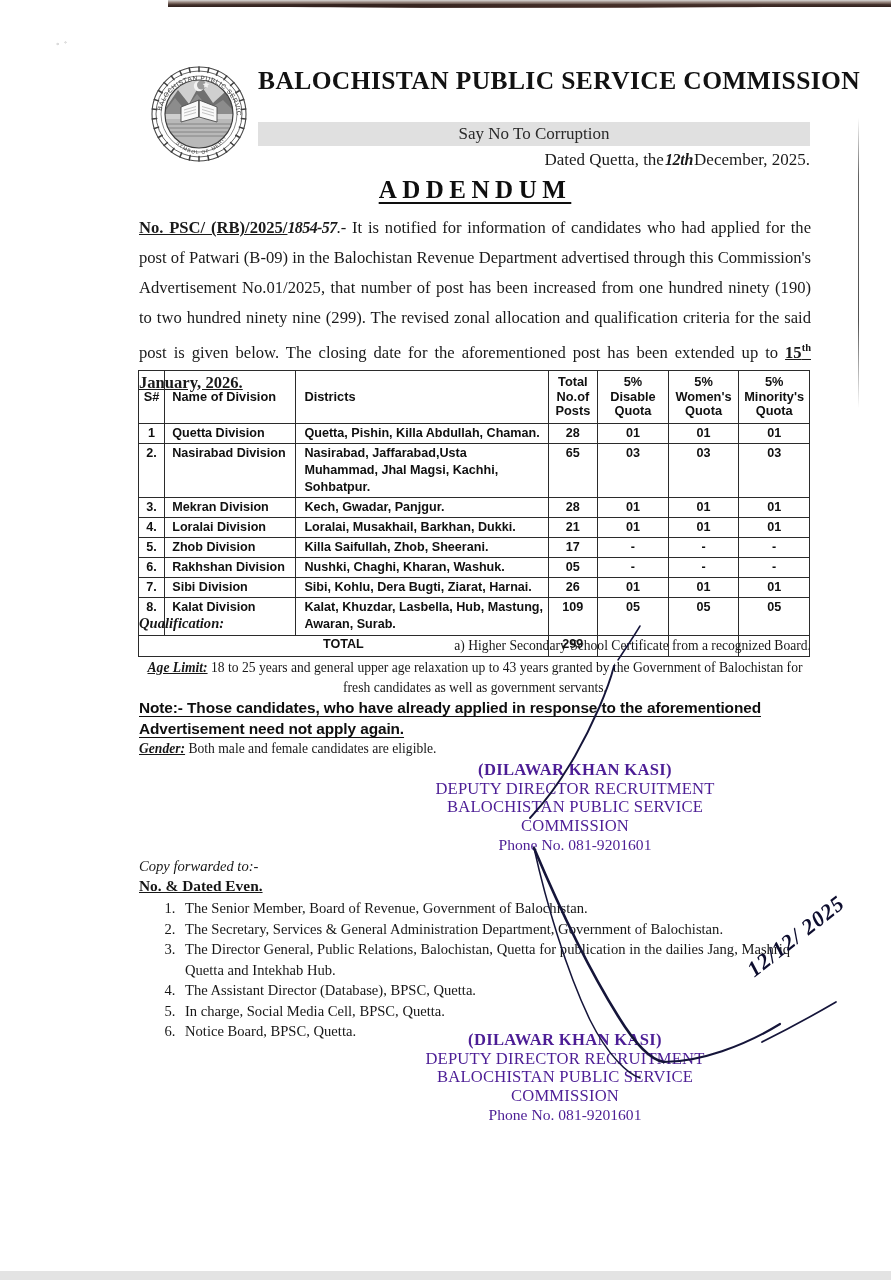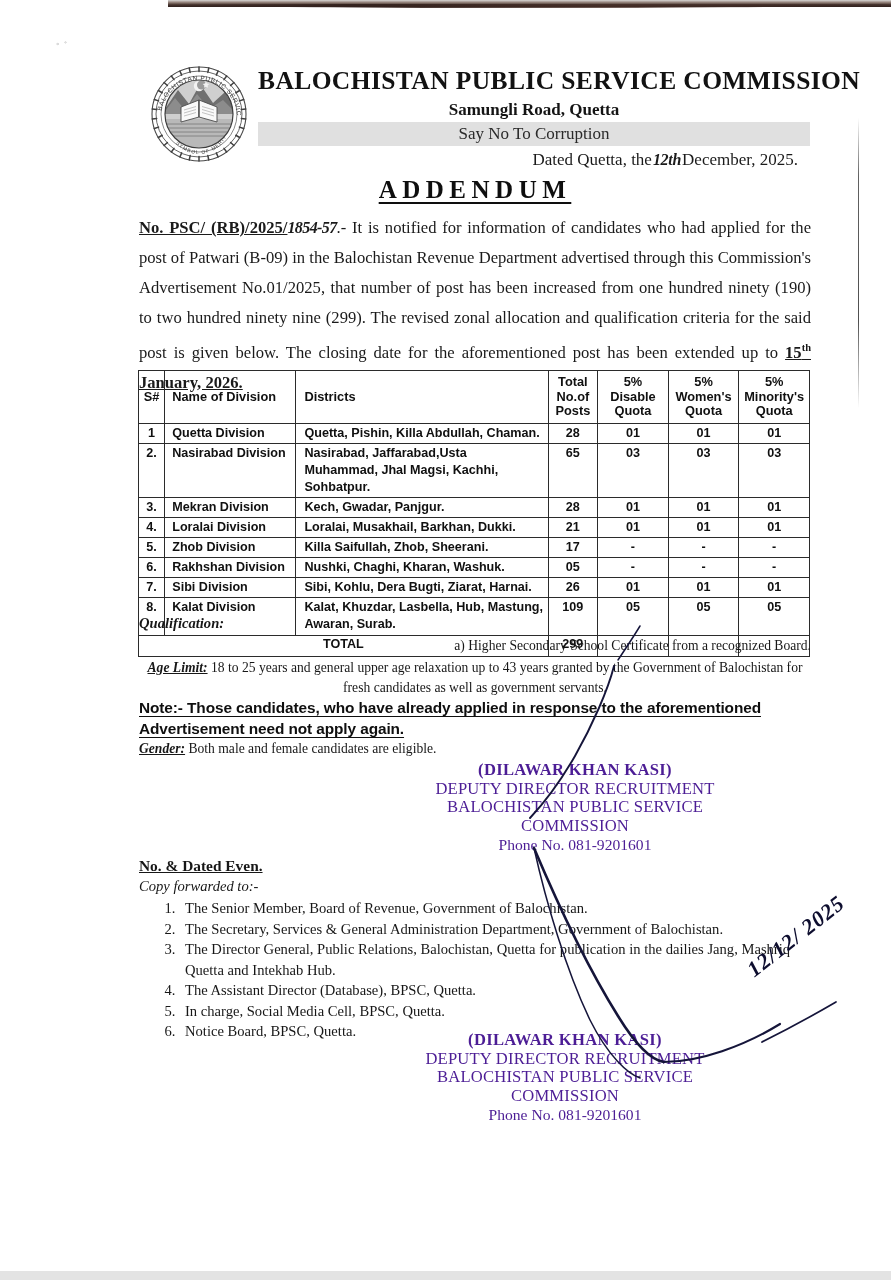--- a/index.html
+++ b/index.html
@@ -69,21 +69,21 @@
   }
   #slogan-band {
     position:absolute; left:118px; top:62px; width:552px; height:24px;
     background:#e0e0e0;
   }
   #slogan {
     position:absolute; left:118px; top:62px; width:552px; height:24px;
     text-align:center; font-size:17px; color:#2a2a2a; line-height:24px;
   }
   #dateline {
-    position:absolute; left:288px; top:90px; width:370px;
+    position:absolute; left:300px; top:90px; width:370px;
     text-align:right; font-size:17px; color:#1b1b1b;
   }
   #dateline .hand {
     font-family:"Liberation Serif", serif;
     font-weight:bold; font-style:italic; font-size:16px;
     letter-spacing:-.3px; padding:0 1px;
   }
 
   
   #doc-title {
@@ -283,21 +283,20 @@
             <line x1="57" y1="44.5" x2="69" y2="48"></line>
             <line x1="57" y1="47.5" x2="69" y2="51"></line>
             <line x1="57" y1="50.5" x2="69" y2="54"></line>
           </g>
         </g>
         <circle cx="54" cy="52" r="34" fill="none" stroke="#3d3d3d" stroke-width="1.2"></circle>
       </svg>
     </div>
 
     <div id="org-name">BALOCHISTAN PUBLIC SERVICE COMMISSION</div>
-    <div id="org-address">Samungli Road, Quetta</div>
     <div id="slogan-band"></div>
     <div id="slogan">Say No To Corruption</div>
     <div id="dateline">
       <span>Dated Quetta, the</span><span class="hand">12th</span><span>December, 2025.</span>
     </div>
   </div>
 
   <div id="doc-title">ADDENDUM</div>
 
   <div id="body-para">
@@ -431,22 +430,22 @@
 
   <div class="sig-block" id="sig-one">
     <div class="sig-name">(DILAWAR KHAN KASI)</div>
     <div class="sig-line">DEPUTY DIRECTOR RECRUITMENT</div>
     <div class="sig-line">BALOCHISTAN PUBLIC SERVICE</div>
     <div class="sig-line">COMMISSION</div>
     <div class="sig-phone">Phone No. 081-9201601</div>
   </div>
 
   <div id="forward-block">
+    <div id="forward-sub">Copy forwarded to:-</div>
     <div id="forward-head">No. &amp; Dated Even.</div>
-    <div id="forward-sub">Copy forwarded to:-</div>
     <ol id="forward-list">
         <li>The Senior Member, Board of Revenue, Government of Balochistan.</li>
         <li>The Secretary, Services &amp; General Administration Department, Government of Balochistan.</li>
         <li>The Director General, Public Relations, Balochistan, Quetta for publication in the dailies Jang, Mashriq Quetta and Intekhab Hub.</li>
         <li>The Assistant Director (Database), BPSC, Quetta.</li>
         <li>In charge, Social Media Cell, BPSC, Quetta.</li>
         <li>Notice Board, BPSC, Quetta.</li>
       </ol>
   </div>
 

